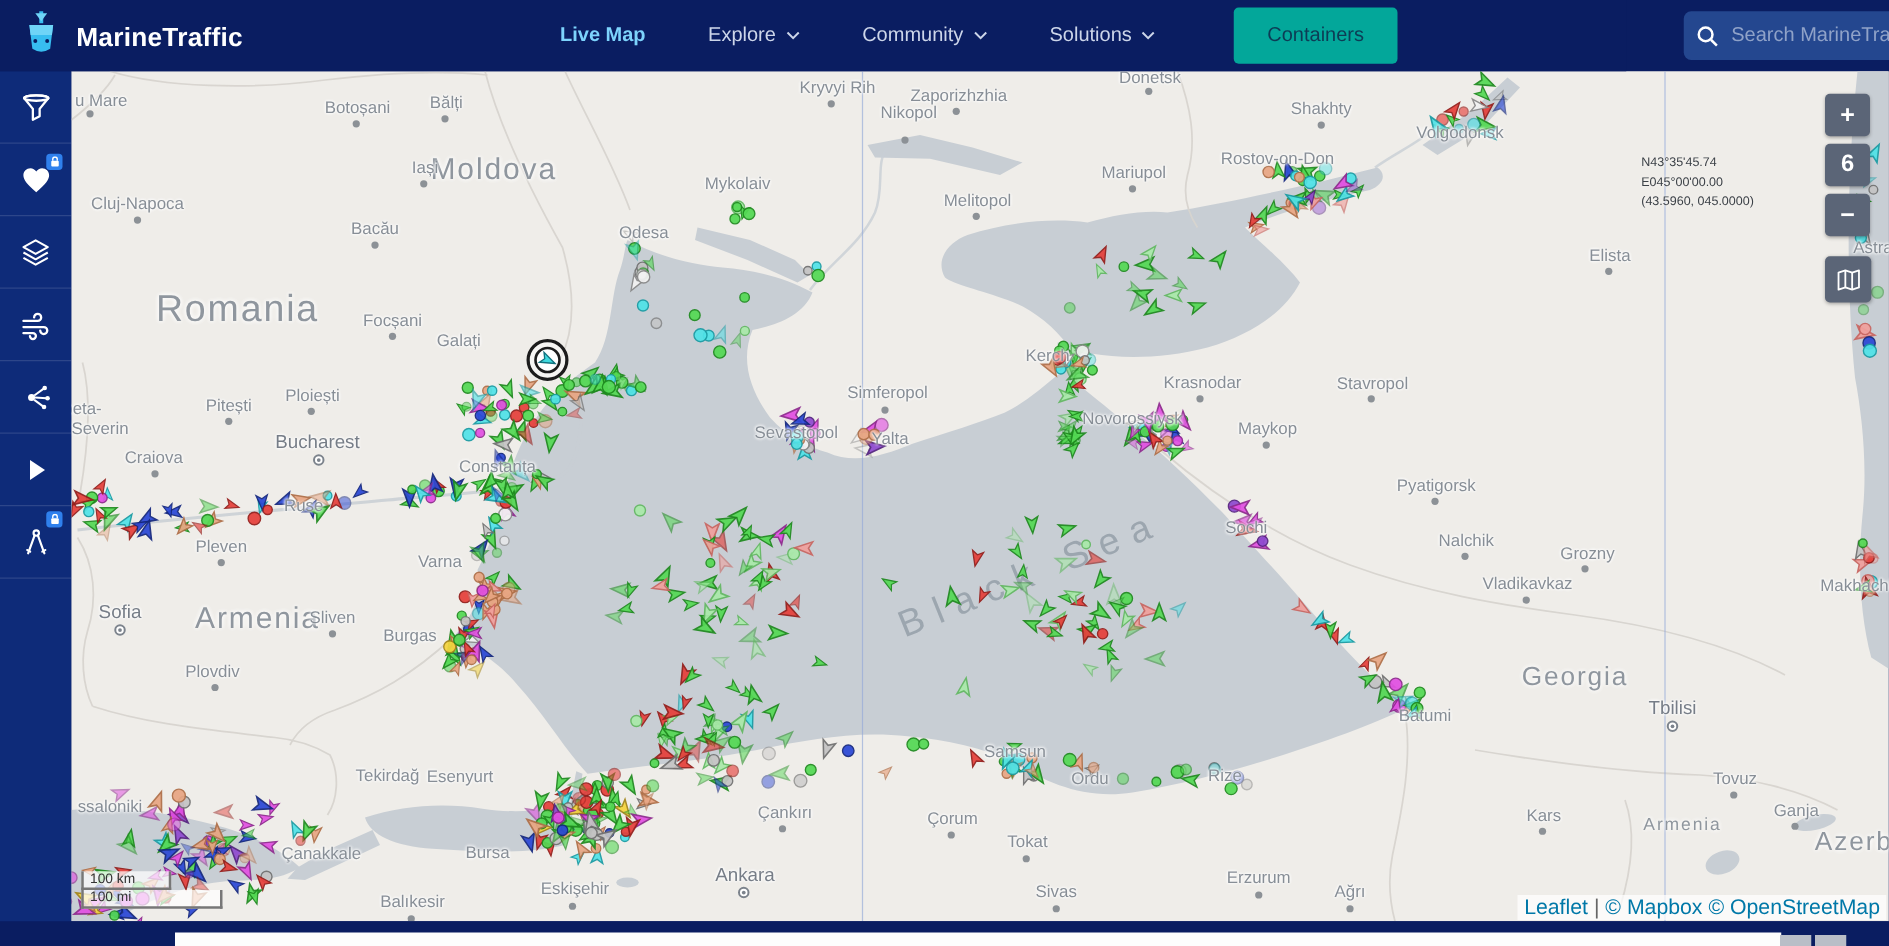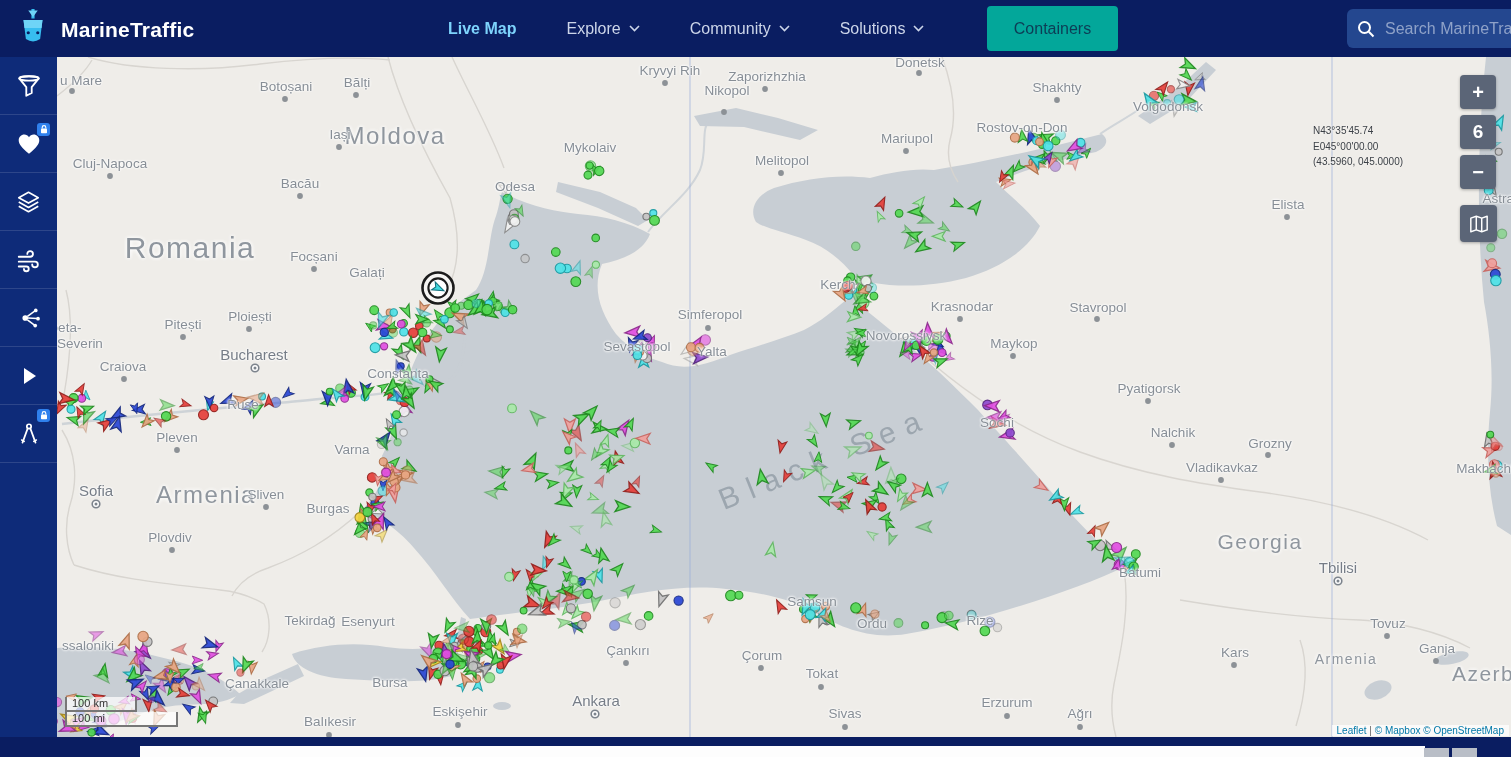--- a/index.html
+++ b/index.html
@@ -47,21 +47,21 @@
     border-radius:4px;display:flex;align-items:center;justify-content:center;cursor:pointer;
     box-shadow:0 1px 3px rgba(0,0,0,.3);z-index:20;}
   .coords{position:absolute;left:1256px;top:66px;color:#3c4147;font-size:10px;line-height:1.55;
     text-shadow:0 0 3px #f4f2ef,0 0 3px #f4f2ef;z-index:15;text-align:left;}
   .scale{position:absolute;left:8px;bottom:10px;z-index:15;font-size:11px;color:#333;}
   .scale .line{background:rgba(255,255,255,.72);border:2px solid #777;border-top:none;
     padding:1px 5px;box-sizing:border-box;height:15px;line-height:11px;}
   .scale .km{width:72px;}
   .scale .mi{width:113px;}
   .attrib{position:absolute;right:2px;bottom:1px;background:rgba(255,255,255,.72);padding:0 5px;
-    font-size:10px;color:#666;z-index:15;}
+    font-size:17px;color:#666;z-index:15;}
   .attrib a{color:#0078A8;text-decoration:none;cursor:pointer;}
   
   .bottomstrip{position:absolute;left:0;top:737px;width:1511px;height:20px;background:#0a1d61;z-index:45;}
   .panel-edge{position:absolute;left:140px;top:9px;width:1285px;height:11px;background:#fdfdfd;}
   .panel-grip{position:absolute;top:11px;width:25px;height:9px;background:#b9bec7;}
 </style>
 </head>
 <body>
 
 <div class="topbar">

